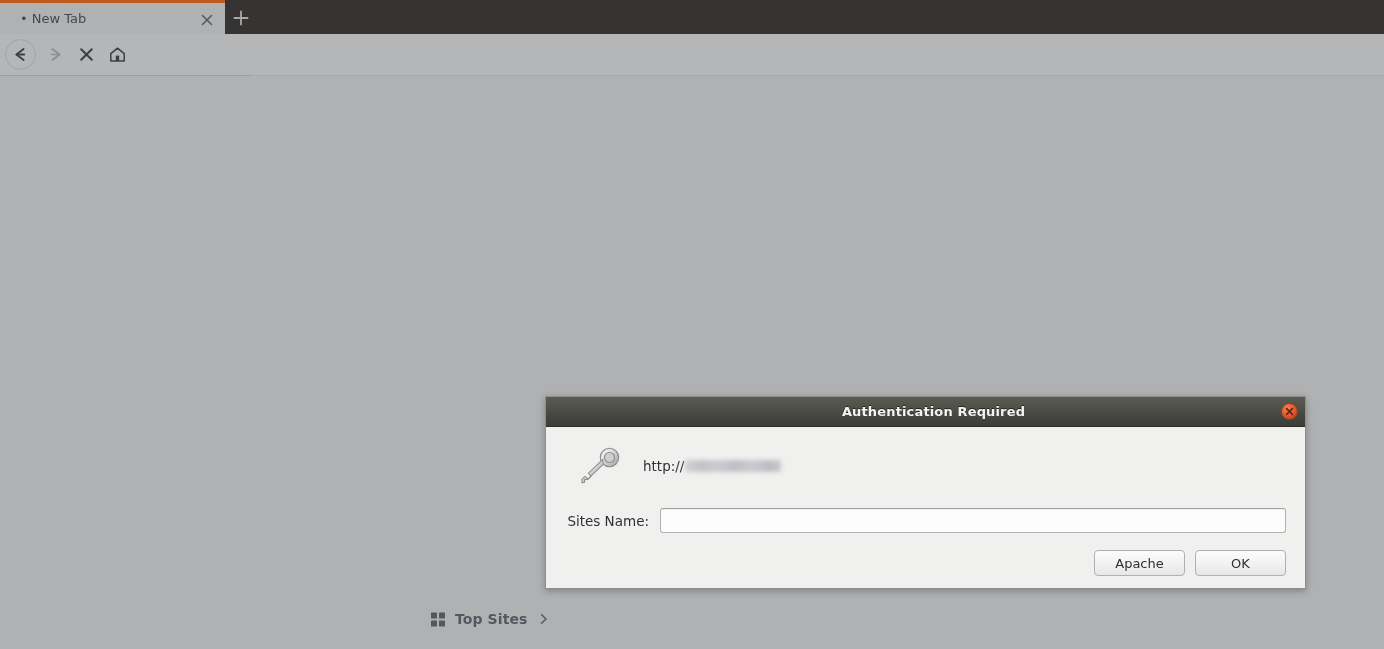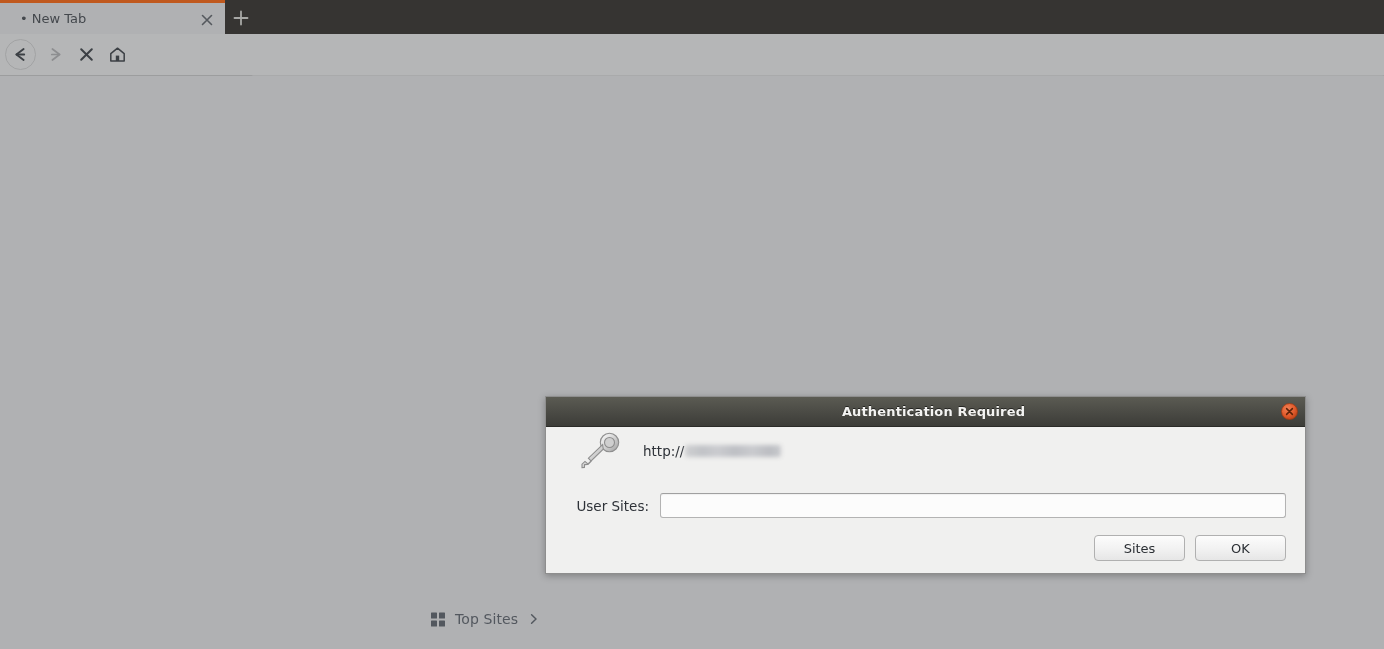--- a/index.html
+++ b/index.html
@@ -154,21 +154,21 @@
   }
   .ntp-topsites   { left: 430px; top: 535px; }
   .ntp-icon {
     width: 16px; height: 16px;
     flex: 0 0 auto;
     display: block;
     margin-right: 9px;
   }
   .ntp-label {
     font-size: 14px;
-    font-weight: normal;
+    font-weight: bold;
     color: #53585f;
     letter-spacing: .1px;
   }
   .ntp-chevron {
     margin-left: 10px;
     width: 12px; height: 12px;
     display: block;
   }
 
   
@@ -200,21 +200,21 @@
   }
   .dialog-close {
     position: absolute;
     right: 7px; top: 6px;
     width: 17px; height: 17px;
     cursor: pointer;
   }
   .dialog-close svg { display: block; }
 
   .dialog-body {
-    padding: 4px 15px 12px 15px;
+    padding: 19px 15px 12px 15px;
   }
   .dialog-prompt-row {
     display: flex;
     align-items: center;
   }
   .key-icon {
     width: 44px; height: 40px;
     flex: 0 0 auto;
     margin: 0 20px 0 18px;
     display: block;
@@ -406,24 +406,24 @@
       </svg>
       <span class="prompt-text">
         <span>http://</span>
           <span class="redact"></span>
       </span>
     </div>
 
     <div class="dialog-form">
 
       <div class="form-row">
-        <span class="form-label">User Sites:</span>
+        <span class="form-label">Sites Name:</span>
         <input class="form-input" type="text" value="" placeholder="" style="">
       </div>
 
     </div>
 
     <div class="dialog-buttons">
-      <button class="dlg-btn">Sites</button>
+      <button class="dlg-btn">Apache</button>
       <button class="dlg-btn">OK</button>
     </div>
   </div>
 </div>
 
 </body></html>

